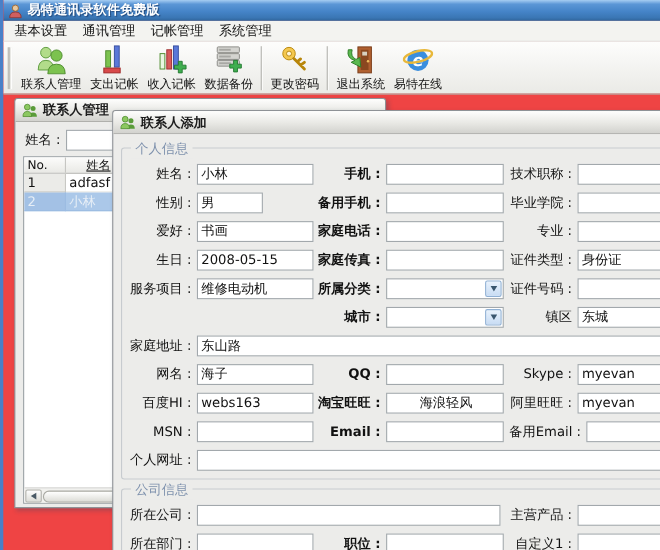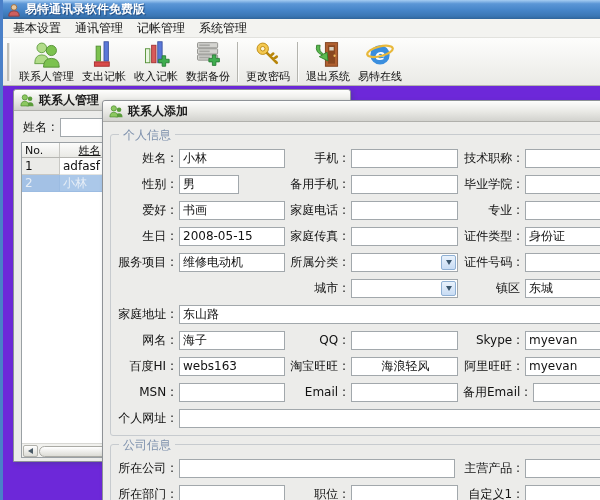--- a/index.html
+++ b/index.html
@@ -1,18 +1,18 @@
 <!DOCTYPE html>
 <html><head>
 <meta charset="utf-8">
 <style>
   html,body{margin:0;padding:0;background:#9aa8b8;}
   *{box-sizing:border-box;}
   body{font-family:"DejaVu Sans","Liberation Sans",sans-serif;font-size:12px;color:#111;}
-  .app{position:relative;width:600px;height:500px;overflow:hidden;background:#6d28d9;
+  .app{position:relative;width:600px;height:500px;overflow:hidden;background:#ef4444;
        border-left:3px solid #4a80c8;}
   
   .titlebar{height:19px;display:flex;align-items:center;gap:4px;padding:0 4px;
     background:linear-gradient(180deg,#a6cdf2 0%,#5b96d6 20%,#4584c8 55%,#3a76b4 85%,#2f649a 100%);}
   .app-icon{width:14px;height:14px;flex:none;}
   .title-text{color:#fff;font-weight:bold;text-shadow:1px 1px 1px #234a7c;white-space:nowrap;}
   
   .menubar{height:19px;background:#f3f3f0;display:flex;align-items:center;padding-left:3px;
     border-bottom:1px solid #e2e2de;}
   .menu-item{padding:2px 7px;white-space:nowrap;}
@@ -59,21 +59,21 @@
   .hs-btn{width:15px;height:12px;background:linear-gradient(#fefefe,#dcdcd6);border:1px solid #b2b2ac;border-radius:2px;display:flex;align-items:center;justify-content:center;}
   .hs-btn::after{content:"";border-top:3.5px solid transparent;border-bottom:3.5px solid transparent;border-right:5px solid #4a5a66;}
   .hs-thumb{position:absolute;left:17px;right:10px;top:1.5px;height:11px;border:1px solid #aaaaa4;border-radius:6px;background:linear-gradient(#ffffff,#dcdcd6);}
   
   .fieldset{position:relative;width:505px;border:1px solid #c7cbcf;border-radius:3px;margin:8px 0 0 2px;padding:10px 0 4px;}
   .legend{position:absolute;top:-8px;left:8px;background:#ececea;padding:0 4px;color:#7e91ad;white-space:nowrap;}
   .frow{position:relative;height:26px;}
   .fcell{position:absolute;top:0;height:26px;display:flex;align-items:center;}
   .c0{left:4px;}  .c1{left:174px;}  .c2{left:352px;}
   .flabel{text-align:right;padding-right:5px;white-space:nowrap;}
-  .c0>.flabel{min-width:64px;} .c1>.flabel{min-width:66px;} .c2>.flabel{min-width:62px;}
+  .c0>.flabel{min-width:64px;} .c1>.flabel{min-width:66px;font-weight:bold;} .c2>.flabel{min-width:62px;}
   .ffield{height:19px;width:106px;background:#fff;border:1px solid #a2a8ac;display:flex;align-items:center;padding:0 1px 0 3px;overflow:hidden;flex:none;}
   .c1>.ffield{width:107px;justify-content:center;} .c2>.ffield{width:100px;}
   .ffield.narrow{width:60px;} .ffield.wide{width:436px;} .ffield.span2{width:276px;}
   .fval{white-space:nowrap;}
   .combo-btn{margin-left:auto;width:15px;height:15px;flex:none;background:linear-gradient(#e9f2fc,#c8dcf4);border:1px solid #8fb0d4;border-radius:2px;display:flex;align-items:center;justify-content:center;}
   .combo-arrow{border-left:3.5px solid transparent;border-right:3.5px solid transparent;border-top:5px solid #3a566e;}
 </style>
 </head>
 <body>
 

